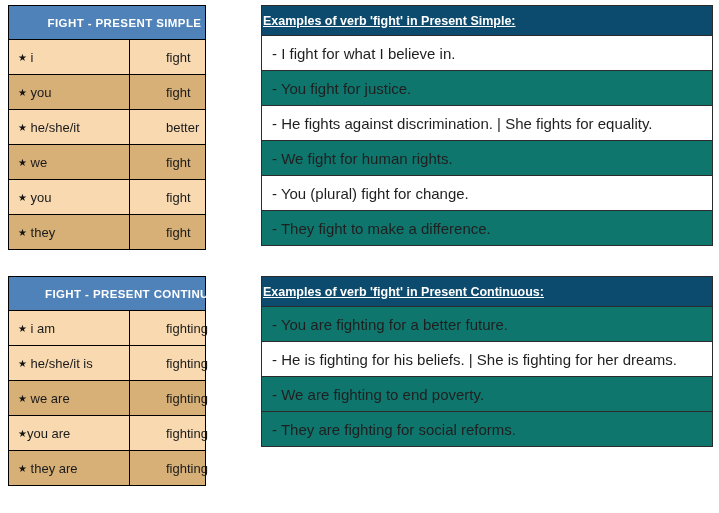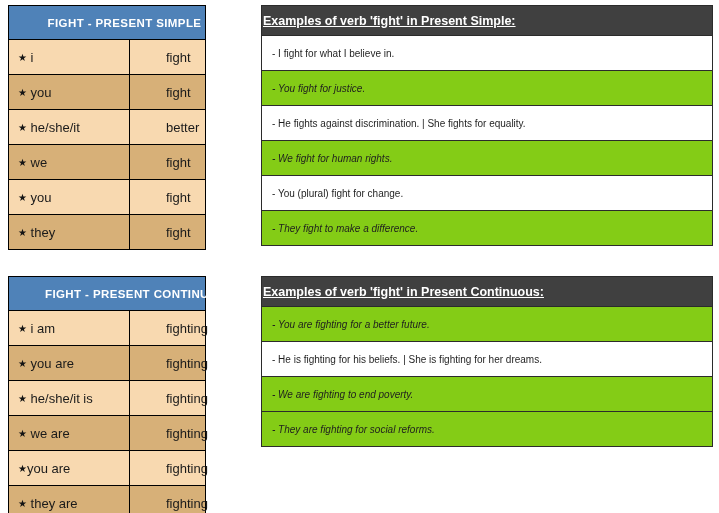--- a/index.html
+++ b/index.html
@@ -65,43 +65,43 @@
   .star-gap { letter-spacing: 0; }
 
   
   .ex-table {
     border-collapse: collapse;
     border: 1px solid #2b2b2b;
     table-layout: fixed;
     background: #ffffff;
   }
   .ex-table .ex-header {
-    background: #404040;
+    background: #0c4a6e;
     color: #ffffff;
     font-size: 12.5px;
     font-weight: bold;
     text-align: left;
     height: 27px;
     border: 1px solid #2b2b2b;
     white-space: nowrap;
   }
   .ex-table .ex-header span {
     text-decoration: underline;
   }
   .ex-table td.ex-cell {
     border: 1px solid #2b2b2b;
     height: 32px;
-    font-size: 10px;
+    font-size: 15px;
     color: #1f1f1f;
     padding-left: 10px;
     text-align: left;
     white-space: nowrap;
   }
   .ex-table tr.odd td { background: #ffffff; }
-  .ex-table tr.even td { background: #84cc16; font-style: italic; }
+  .ex-table tr.even td { background: #0f766e; }
 </style>
 </head>
 <body>
 
 <div class="block" style="left:8px; top:5px;">
   <table class="conj-table" style="width:197px;">
     <colgroup>
         <col style="width:121px">
         <col style="width:76px">
       </colgroup>
@@ -175,24 +175,20 @@
         <col style="width:76px">
       </colgroup>
     <tbody>
       <tr>
         <td class="conj-header" colspan="2">FIGHT - PRESENT CONTINUOUS</td>
       </tr>
       <tr class="odd">
         <td class="pronoun"><span class="star">★</span><span class="star-gap"> </span><span>i am</span></td>
         <td class="verb">fighting</td>
       </tr>
-      <tr class="even">
-        <td class="pronoun"><span class="star">★</span><span class="star-gap"> </span><span>you are</span></td>
-        <td class="verb">fighting</td>
-      </tr>
       <tr class="odd">
         <td class="pronoun"><span class="star">★</span><span class="star-gap"> </span><span>he/she/it is</span></td>
         <td class="verb">fighting</td>
       </tr>
       <tr class="even">
         <td class="pronoun"><span class="star">★</span><span class="star-gap"> </span><span>we are</span></td>
         <td class="verb">fighting</td>
       </tr>
       <tr class="odd">
         <td class="pronoun"><span class="star">★</span><span class="star-gap"></span><span>you are</span></td>

